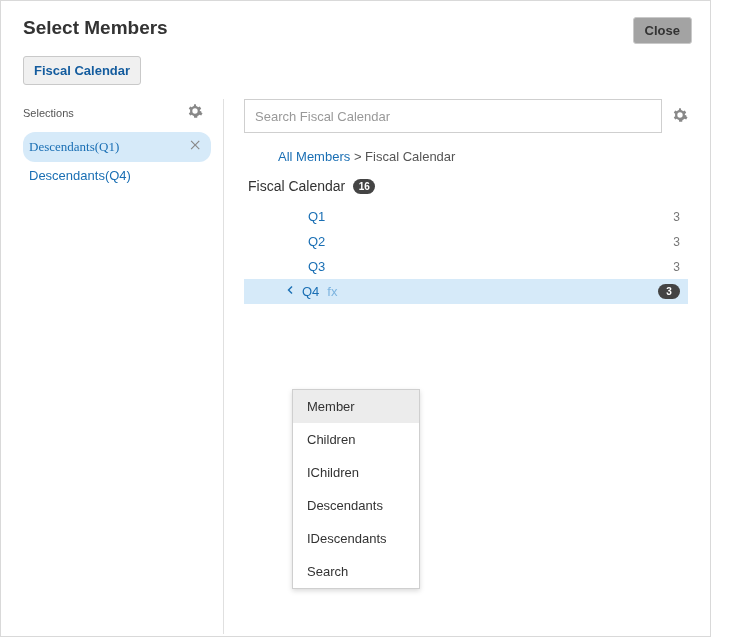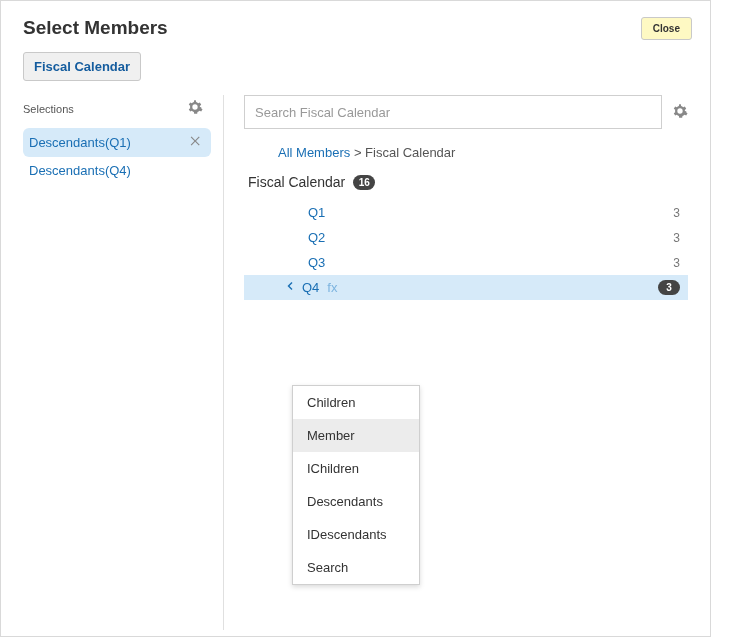--- a/index.html
+++ b/index.html
@@ -1,30 +1,30 @@
 <!DOCTYPE html>
 <html><head>
 <meta charset="utf-8">
 <style>
   * { box-sizing: border-box; }
   html, body { margin:0; padding:0; font-family: Arial, Helvetica, sans-serif; font-size:13px; color:#333; background:#fff; }
   .dialog { width:711px; height:637px; border:1px solid #d9d9d9; position:relative; }
   .header { display:flex; justify-content:space-between; align-items:flex-start; padding:16px 18px 8px 22px; }
   .title { font-size:19px; font-weight:bold; color:#333; }
-  .close-btn { background:#fef9c3; border:1px solid #c9c9c9; border-radius:3px; padding:5px 11px; font-size:10px; font-weight:bold; color:#333; cursor:pointer; }
+  .close-btn { background:#a3a3a3; border:1px solid #c9c9c9; border-radius:3px; padding:5px 11px; font-size:13px; font-weight:bold; color:#333; cursor:pointer; }
   .tab-row { padding:4px 0 14px 22px; }
   .tab-chip { display:inline-block; background:#f0f0f0; border:1px solid #c9c9c9; border-radius:3px; padding:6px 10px; font-size:13px; font-weight:bold; color:#145c9e; cursor:pointer; }
   .content { display:flex; height:calc(100% - 100px); }
   .left-col { width:210px; padding:0 0 0 22px; }
   .selections-head { display:flex; justify-content:space-between; align-items:center; padding:4px 8px 10px 0; }
   .selections-head .label { font-size:11px; color:#555; }
   .gear { width:16px; height:16px; fill:#888; cursor:pointer; }
   .sel-row { display:flex; justify-content:space-between; align-items:center; padding:6px 8px 6px 6px; font-size:13px; }
   .sel-link { color:#1a6fb4; cursor:pointer; }
-  .sel-row.active { background:#d6eaf9; border-radius:6px;}
+  .sel-row.active { background:#d6eaf9; border-radius:12px;font-family:Liberation Serif, serif;}
   .x-icon { width:14px; height:14px; fill:#888; cursor:pointer; }
   .divider { width:1px; background:#e0e0e0; margin:0 0 0 12px; }
   .right-col { flex:1; padding:0 22px 0 20px; position:relative; }
   .search-wrap { display:flex; align-items:center; gap:10px; }
   .search-box { flex:1; height:34px; border:1px solid #cfcfcf; padding:12px 10px; font-size:13px; color:#333; }
   .search-box::placeholder { color:#999; }
   .breadcrumb { padding:16px 0 14px 34px; color:#555; font-size:13px; }
   .breadcrumb .crumb-link { color:#1a6fb4; cursor:pointer; }
   .treehead { display:flex; align-items:center; padding:0 0 10px 4px; gap:8px; }
   .treehead .name { font-size:14px; color:#333; }
@@ -127,22 +127,22 @@
                   <path d="M15 4l-8 8 8 8 2-2-6-6 6-6z"></path>
                 </svg></span>
               <span>Q4</span>
               <span class="fx">fx</span>
             </span>
             <span class="count"><span class="badge">3</span></span>
           </div>
         </div>
 
       <div class="menu" id="fx-menu">
+          <div class="menu-item hl">Member</div>
           <div class="menu-item">Children</div>
-          <div class="menu-item hl">Member</div>
           <div class="menu-item">IChildren</div>
           <div class="menu-item">Descendants</div>
           <div class="menu-item">IDescendants</div>
           <div class="menu-item">Search</div>
         </div>
     </div>
 
   </div>
 </div>
 

